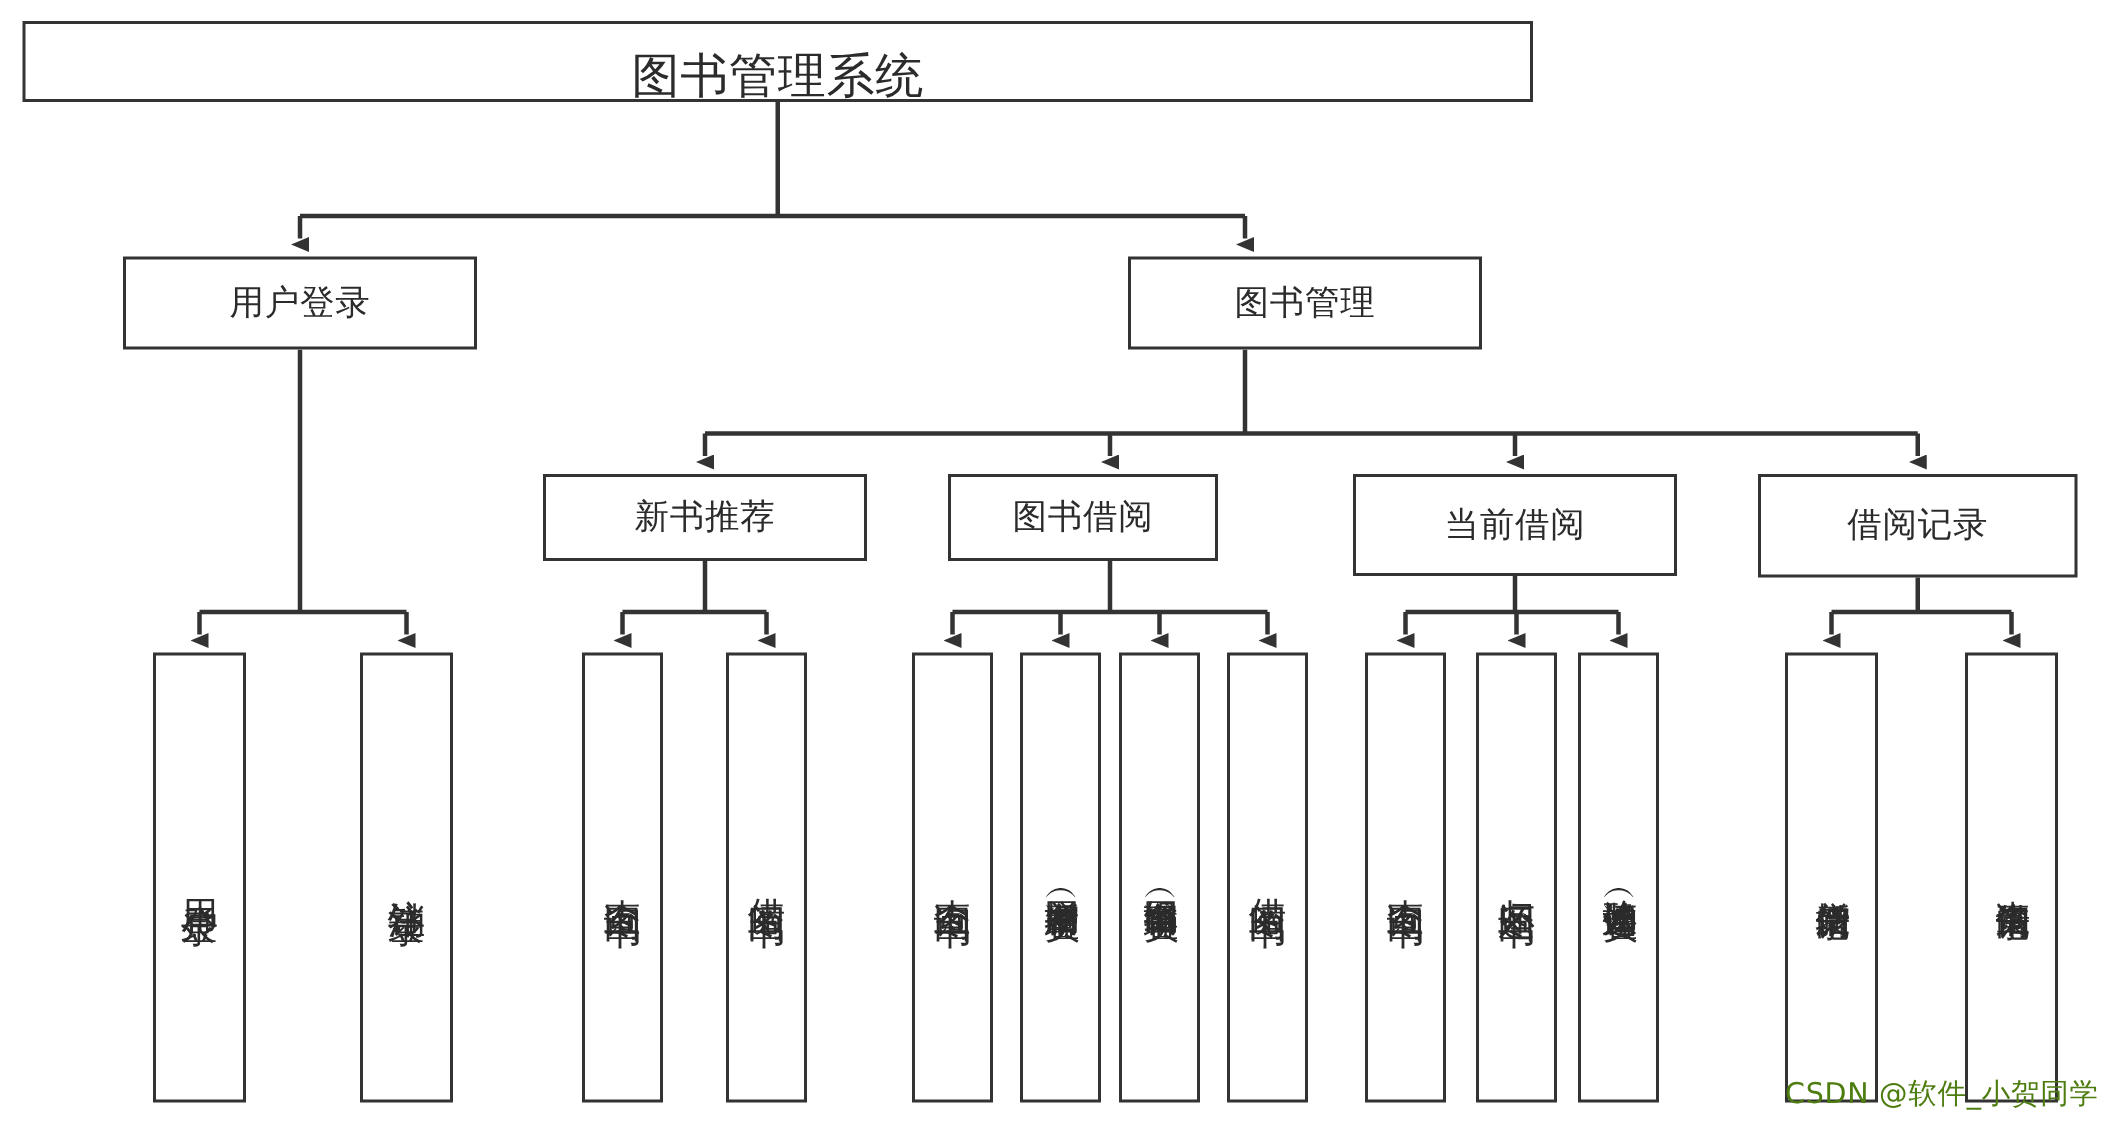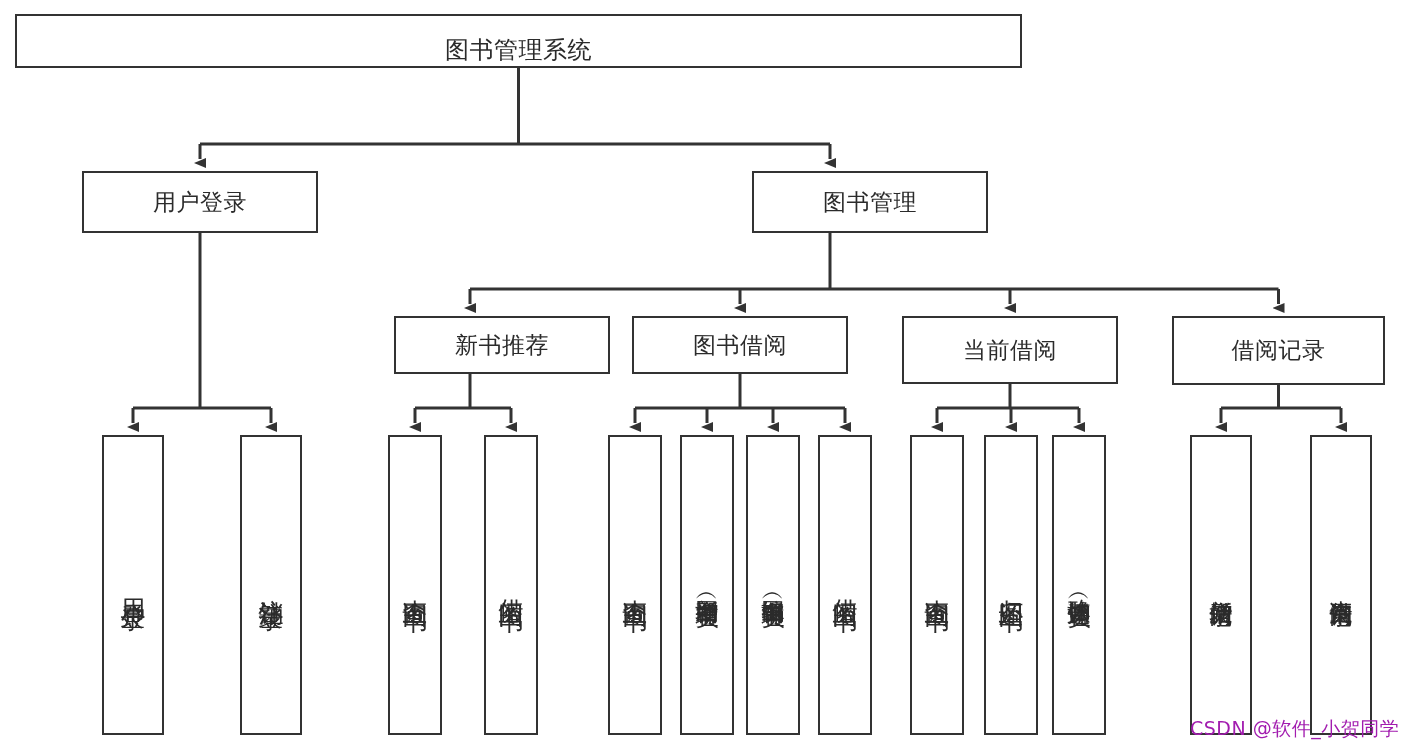--- a/index.html
+++ b/index.html
@@ -42,21 +42,21 @@
     text-align: center;
     line-height: 1.06;
     letter-spacing: 0.5px;
   }
   
   .node.horiz .label {
     font-size: 23px;
     writing-mode: horizontal-tb;
   }
   .node.root .label {
-    font-size: 24px;
+    font-size: 32px;
     margin-top: 20px;
   }
   
   .node.vert {
     align-items: center;
     justify-content: center;
   }
   .node.vert .label {
     writing-mode: vertical-rl;
     text-orientation: upright;
@@ -130,24 +130,24 @@
   <div id="node-layer">
       <div class="node horiz root" style="left: 15px; top: 14px; width: 1007px; height: 54px;">
         <span class="label">图书管理系统</span>
       </div>
       <div class="node horiz" style="left: 82px; top: 171px; width: 236px; height: 62px;">
         <span class="label">用户登录</span>
       </div>
       <div class="node horiz" style="left: 752px; top: 171px; width: 236px; height: 62px;">
         <span class="label">图书管理</span>
       </div>
-      <div class="node horiz" style="left: 362px; top: 316px; width: 216px; height: 58px; margin-left: 32px;">
+      <div class="node horiz" style="left: 362px; top: 316px; width: 216px; height: 58px;">
         <span class="label">新书推荐</span>
       </div>
-      <div class="node horiz" style="left: 632px; top: 316px; width: 216px; height: 58px;">
+      <div class="node horiz" style="left: 632px; top: 316px; width: 180px; height: 58px; font-family: Liberation Serif, serif;">
         <span class="label">图书借阅</span>
       </div>
       <div class="node horiz" style="left: 902px; top: 316px; width: 216px; height: 68px;">
         <span class="label">当前借阅</span>
       </div>
       <div class="node horiz" style="left: 1172px; top: 316px; width: 213px; height: 69px;">
         <span class="label">借阅记录</span>
       </div>
       <div class="node vert" style="left: 102px; top: 435px; width: 62px; height: 300px;">
         <span class="label">用户登录</span>
@@ -183,15 +183,15 @@
         <span class="label">确认归还（管理员）</span>
       </div>
       <div class="node vert narrow" style="left: 1190px; top: 435px; width: 62px; height: 300px;">
         <span class="label">新增借阅记录</span>
       </div>
       <div class="node vert narrow" style="left: 1310px; top: 435px; width: 62px; height: 300px;">
         <span class="label">查询借阅记录</span>
       </div>
     </div>
 
-  <div class="watermark" style="left: 1190px; top: 716px; color: #a21caf;">CSDN @软件_小贺同学</div>
+  <div class="watermark" style="left: 1190px; top: 716px; color: #4d7c0f;">CSDN @软件_小贺同学</div>
 
 </div>
 
 </body></html>

